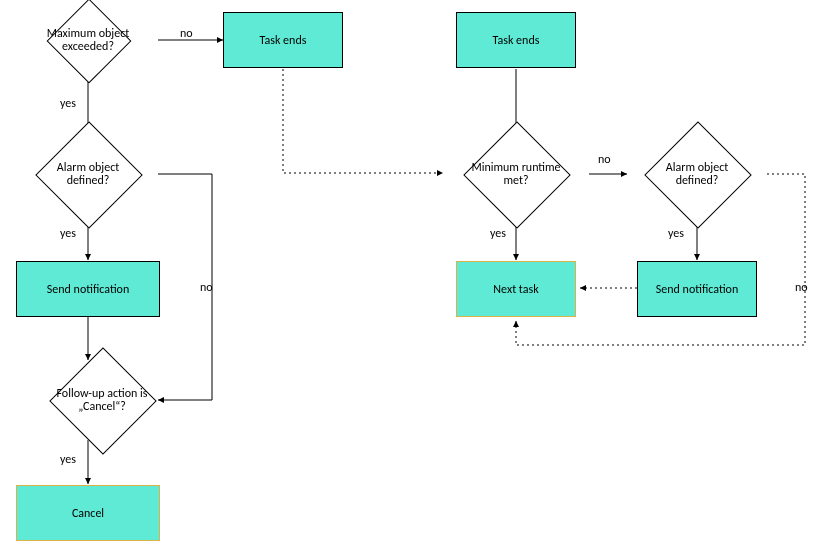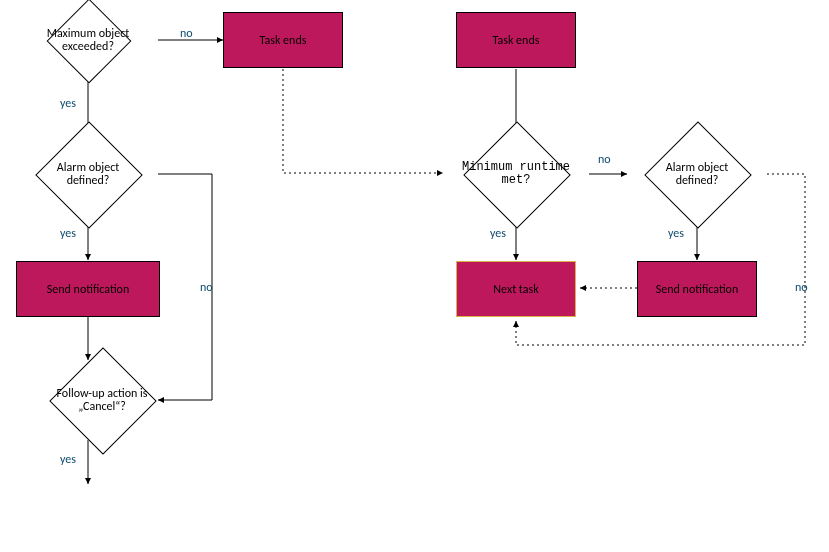--- a/index.html
+++ b/index.html
@@ -1,22 +1,22 @@
 <!DOCTYPE html>
 <html><head>
 <meta charset="utf-8">
 <style>
   html,body{margin:0;padding:0;width:829px;height:552px;background:#fff;font-family:Calibri,Arial,sans-serif;font-size:12px;color:#000;}
   #stage{position:relative;width:829px;height:552px;}
-  .rect{position:absolute;border:1px solid #000;background:#be185d;display:flex;align-items:center;justify-content:center;text-align:center;padding:8px 4px;box-sizing:border-box;}
+  .rect{position:absolute;border:1px solid #000;background:#5eead4;display:flex;align-items:center;justify-content:center;text-align:center;padding:8px 4px;box-sizing:border-box;}
   .rect.highlight{border:1px solid #d9b24a;}
   .diamond{position:absolute;}
   .diamond .shape{position:absolute;inset:0;border:1px solid #000;background:#fff;transform:rotate(45deg);}
   .diamond .lbl{position:absolute;inset:0;display:flex;align-items:center;justify-content:center;text-align:center;line-height:1.1;padding:0 6px;}
-  .edge{position:absolute;font-size:12px;color:#0c4a6e;}
+  .edge{position:absolute;font-size:12px;color:#000000;}
   svg{position:absolute;top:0;left:0;}
   svg .solid{stroke:#000;stroke-width:1;fill:none;}
   svg .dotted{stroke:#000;stroke-width:1;fill:none;stroke-dasharray:2 3;}
 </style>
 </head>
 <body>
 
 <div id="stage">
 
 <svg width="829" height="552">
@@ -69,26 +69,29 @@
 
 <div class="rect" style="left:16px;top:261px;width:144px;height:56px;">
   <span>Send notification</span>
 </div>
 
 <div class="diamond" style="left:44px;top:363px;width:116px;height:74px;">
   <div class="shape" style="left:21px;top:0;width:74px;height:74px;"></div>
   <div class="lbl">Follow-up action is „Cancel“?</div>
 </div>
 
+<div class="rect highlight" style="left:16px;top:485px;width:144px;height:56px;">
+  <span>Cancel</span>
+</div>
 
 <div class="rect" style="left:456px;top:12px;width:120px;height:56px;">
   <span>Task ends</span>
 </div>
 
-<div class="diamond" style="left:452px;top:137px;width:128px;height:74px;font-family:Liberation Mono, monospace;">
+<div class="diamond" style="left:452px;top:137px;width:128px;height:74px;">
   <div class="shape" style="left:27px;top:0;width:74px;height:74px;"></div>
   <div class="lbl">Minimum runtime met?</div>
 </div>
 
 <div class="diamond" style="left:639px;top:137px;width:116px;height:74px;">
   <div class="shape" style="left:21px;top:0;width:74px;height:74px;"></div>
   <div class="lbl">Alarm object defined?</div>
 </div>
 
 <div class="rect highlight" style="left:456px;top:261px;width:120px;height:56px;text-align:center;">

